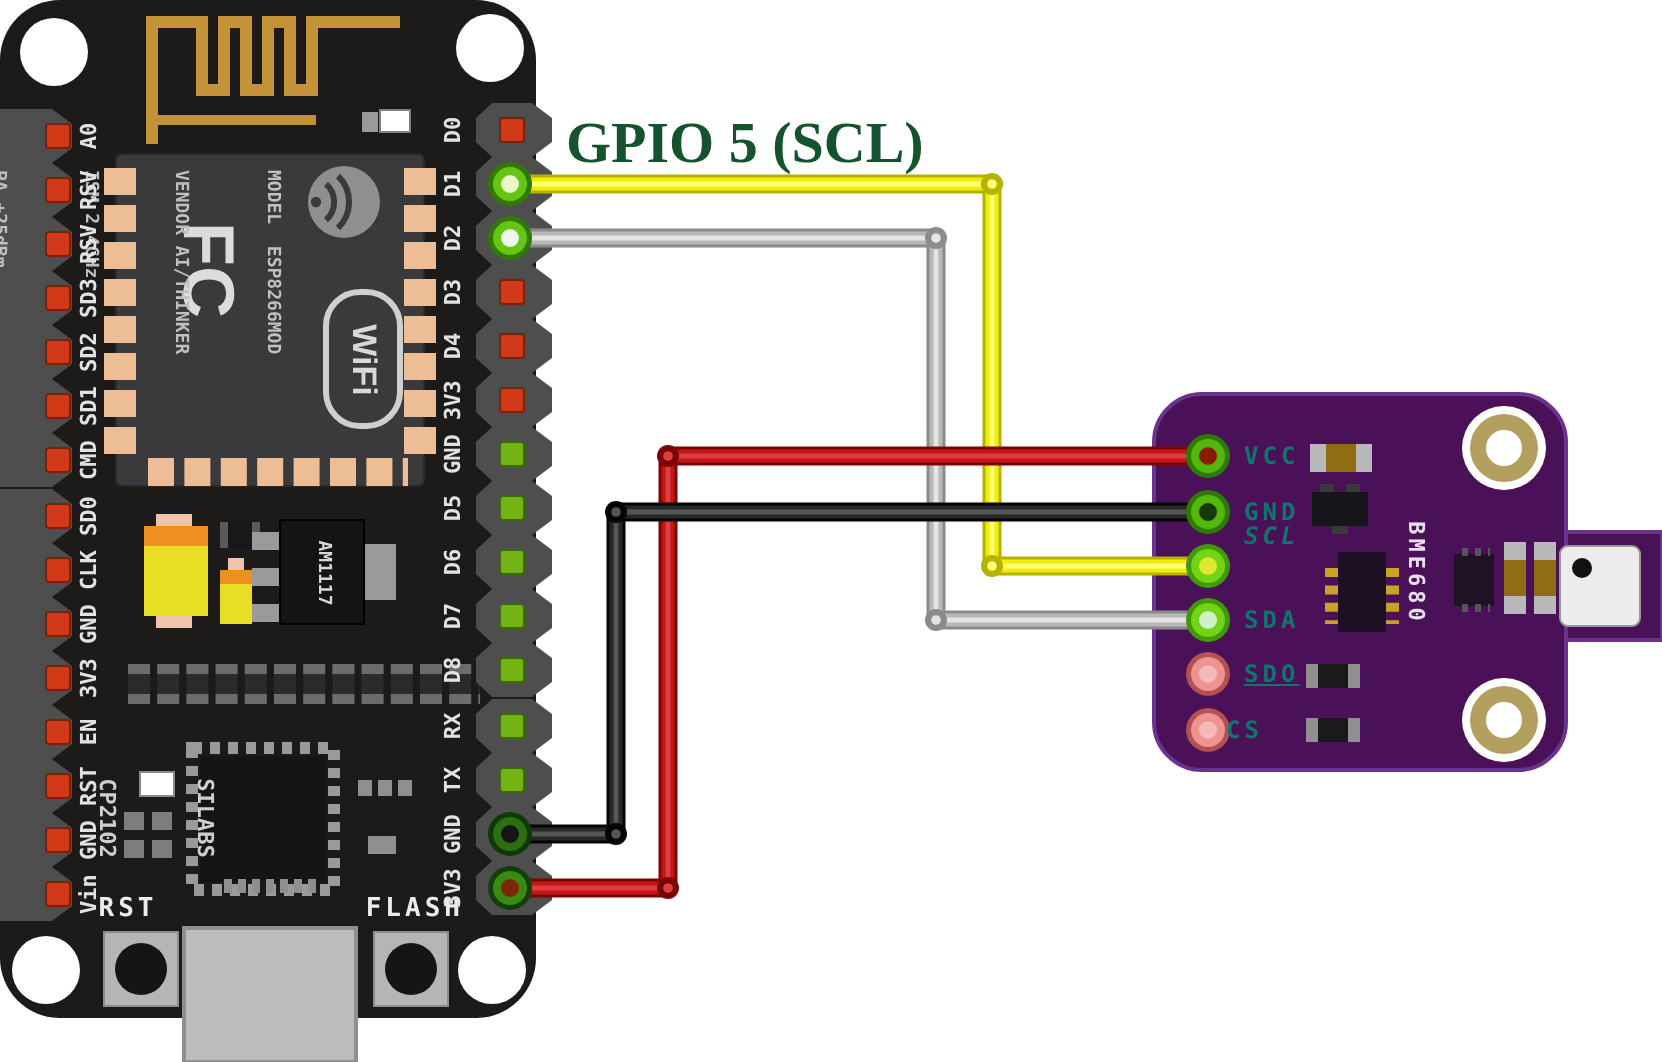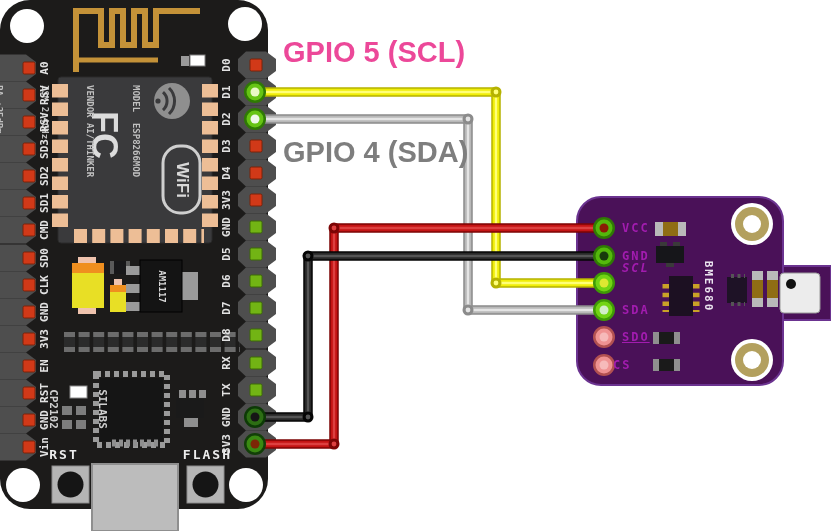--- a/index.html
+++ b/index.html
@@ -4,21 +4,21 @@
 <style>
   html,body{margin:0;padding:0;background:#fff;}
   #stage{position:relative;width:831px;height:531px;background:#ffffff;overflow:hidden;
          font-family:"Liberation Sans",sans-serif;}
   #art{position:absolute;left:0;top:0;}
   .t{position:absolute;white-space:pre;}
   .gpio{font:bold 29px "Liberation Sans",sans-serif;letter-spacing:0px;}
   .vlab{position:absolute;width:44px;height:14px;line-height:14px;text-align:center;
         transform:rotate(-90deg);font:bold 11px "DejaVu Sans Mono",monospace;color:#e2e2e2;}
   .bmelab{position:absolute;width:56px;height:14px;line-height:14px;
-        font:bold 12px "DejaVu Sans Mono",monospace;color:#a21caf;letter-spacing:2px;}
+        font:bold 12px "DejaVu Sans Mono",monospace;color:#0f766e;letter-spacing:2px;}
   .btnlab{font:bold 13px "DejaVu Sans Mono",monospace;color:#ececec;letter-spacing:2px;text-align:center;}
   .rot90{transform:rotate(90deg);}
   .chiptxt{font:bold 11px "DejaVu Sans Mono",monospace;color:#cfcfcf;text-align:center;line-height:13px;}
   .esptxt{font:bold 9px "DejaVu Sans Mono",monospace;color:#c0c0c0;line-height:9.6px;}
   .fcc{font:bold 36px "Liberation Sans",sans-serif;color:#dcdcdc;text-align:center;line-height:44px;}
   .wifi{font:bold 17px "Liberation Sans",sans-serif;color:#d8d8d8;text-align:center;line-height:26px;}
   .am{font:bold 9px "DejaVu Sans Mono",monospace;color:#d8d8d8;text-align:center;line-height:13px;}
   .bmename{font:bold 11px "DejaVu Sans Mono",monospace;color:#e9e2ee;letter-spacing:2px;text-align:center;line-height:13px;}
 </style>
 </head>
@@ -365,22 +365,21 @@
           <circle cx="604" cy="337" r="4.5" fill="#f6baba"></circle>
         </g>
         <g>
           <circle cx="604" cy="365" r="11" fill="#b25151"></circle>
           <circle cx="604" cy="365" r="8.5" fill="#ef9292"></circle>
           <circle cx="604" cy="365" r="4.5" fill="#f6baba"></circle>
         </g>
       </g>
 </svg>
 
-<div class="t gpio" style="left: 283px; top: 36px; color: #ec4899;">GPIO 5 (SCL)</div>
-<div class="t gpio" style="left: 283px; top: 136px; color: rgb(126, 126, 126);">GPIO 4 (SDA)</div>
+<div class="t gpio" style="left: 283px; top: 56px; color: #14532d; font-family: Liberation Serif, serif;">GPIO 5 (SCL)</div>
 
 <div class="t btnlab" style="left:44px;top:447px;width:40px;">RST</div>
 <div class="t btnlab" style="left:176px;top:447px;width:56px;text-align:right;">FLASH</div>
 
 <div class="t rot90" style="left:99px;top:395px;width:64px;height:28px;">
   <div class="chiptxt">SILABS</div>
   <div class="chiptxt">CP2102</div>
 </div>
 
 <div class="t rot90 am" style="left:137px;top:280px;width:48px;height:13px;">AM1117</div>

